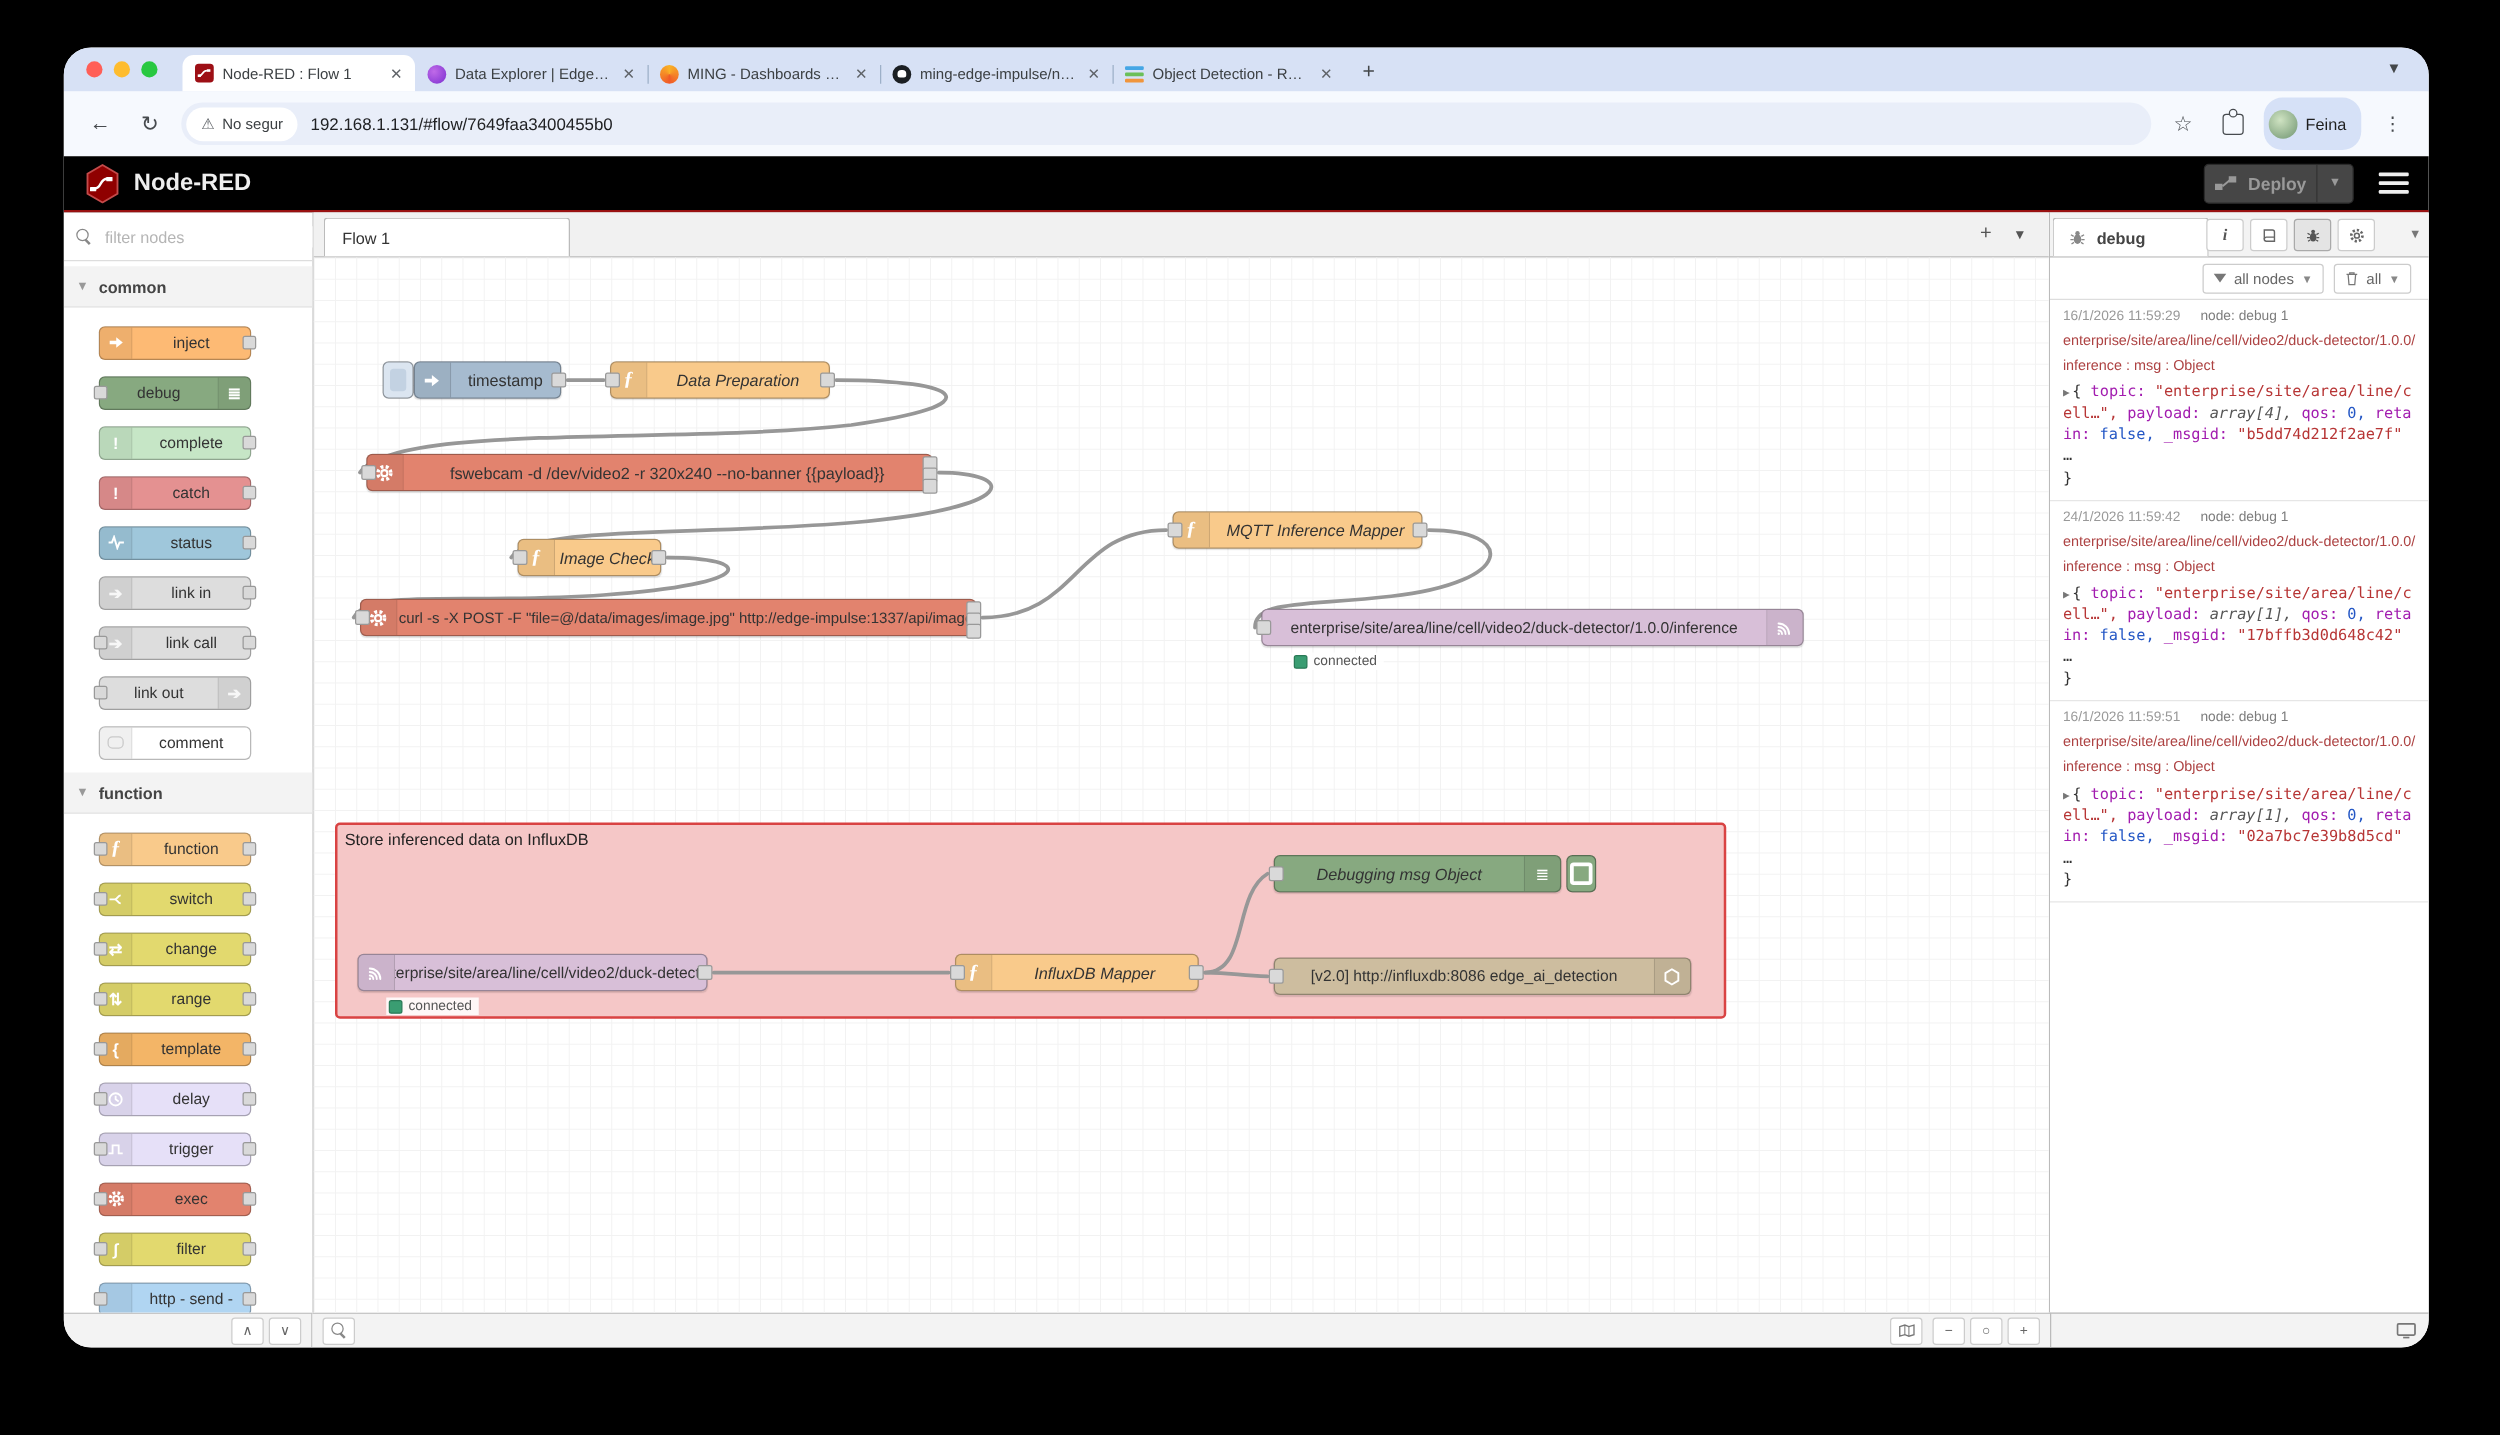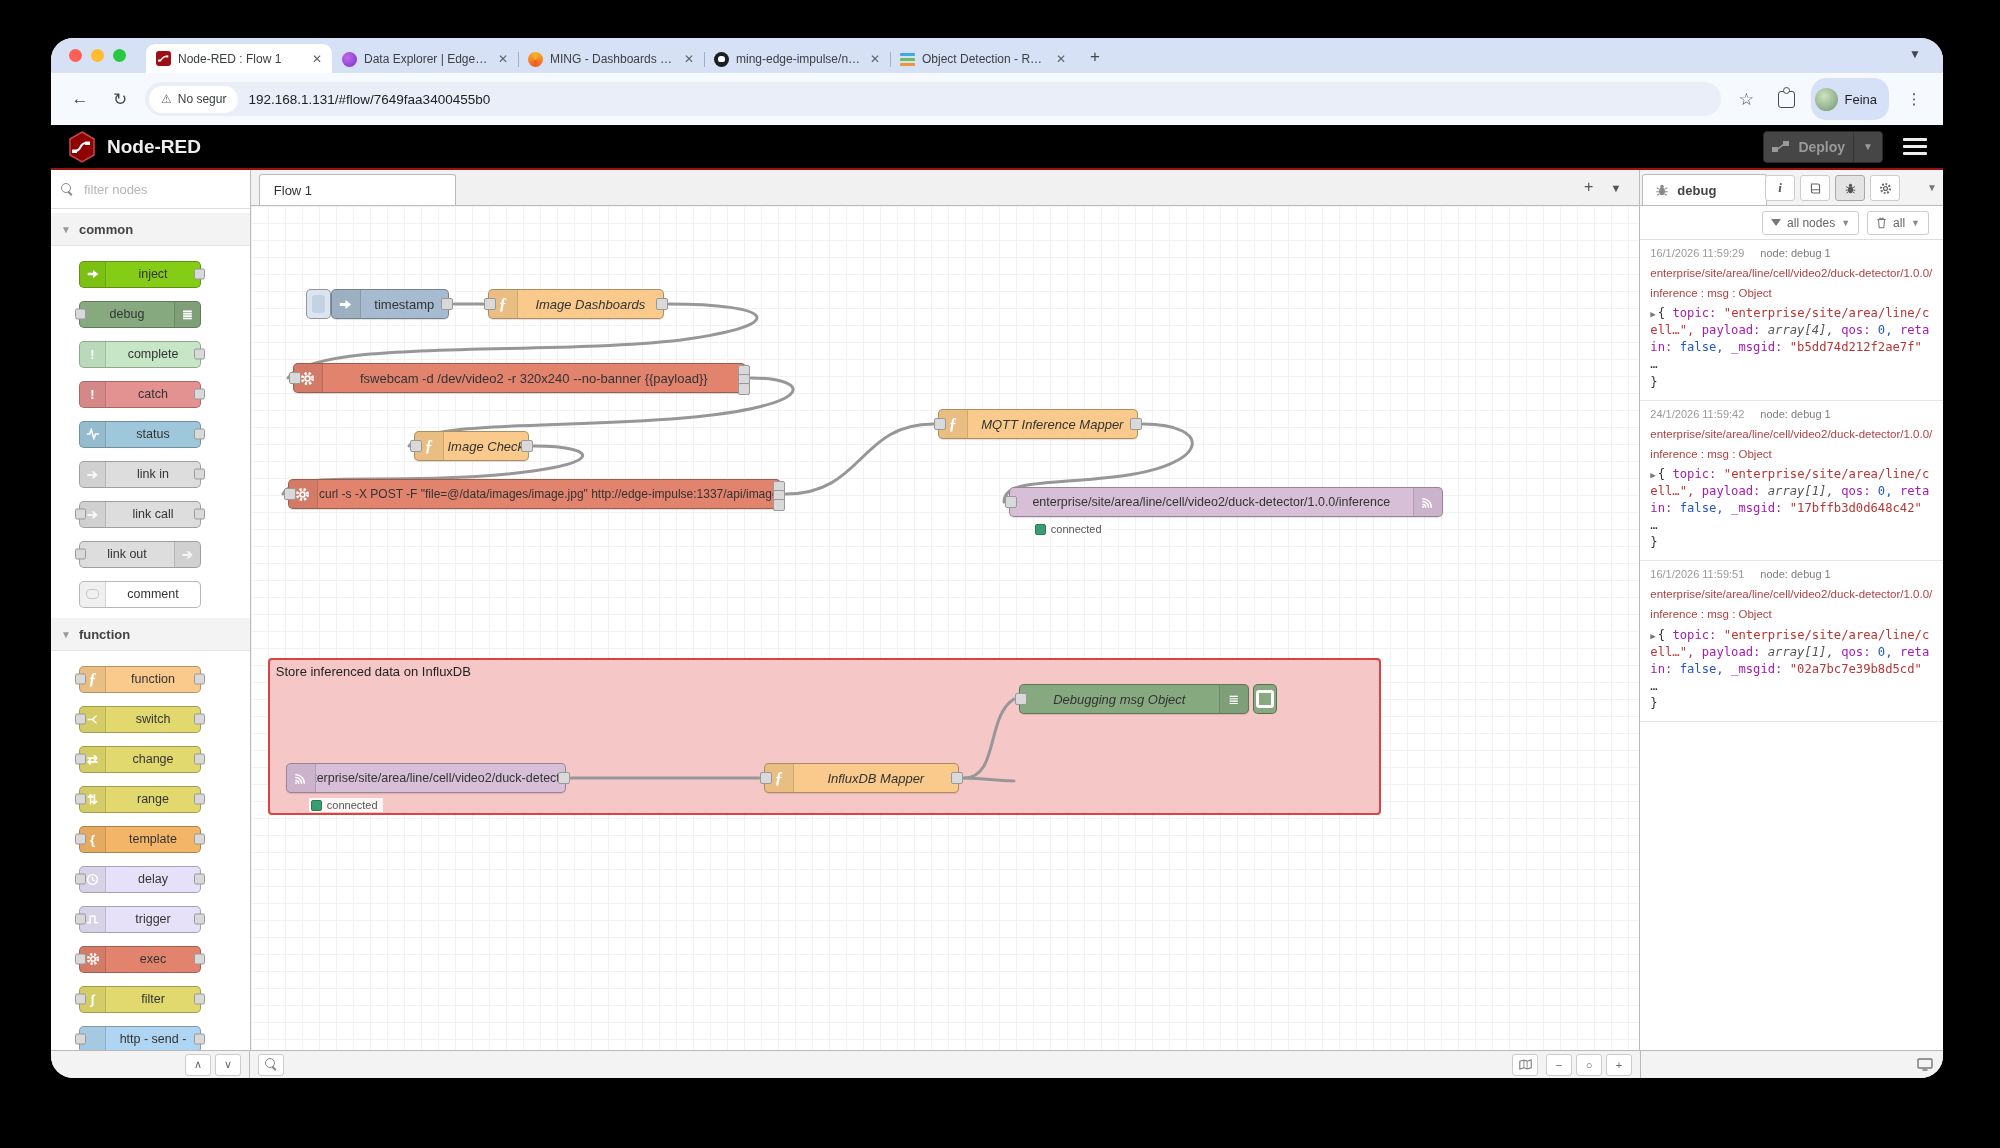--- a/index.html
+++ b/index.html
@@ -70,21 +70,21 @@
   .psec .chev{color:#999;font-size:10px;}
   .pitems{padding:8px 0 2px;}
   .pslot{height:40px;display:flex;align-items:center;padding-left:28px;}
   .pnode{width:122px;height:27px;border-radius:5px;border:1px solid rgba(0,0,0,.28);box-sizing:border-box;display:flex;align-items:stretch;position:relative;font-size:12.5px;color:#333;}
   .pnode .plbl{flex:1;display:flex;align-items:center;justify-content:center;white-space:nowrap;overflow:hidden;}
   .pic{width:25px;display:flex;align-items:center;justify-content:center;background:rgba(0,0,0,.06);color:#fff;font-weight:bold;font-size:13px;}
   .pic.l{border-right:1px solid rgba(0,0,0,.12);border-radius:4px 0 0 4px;}
   .pic.r{border-left:1px solid rgba(0,0,0,.12);border-radius:0 4px 4px 0;}
   .pport{position:absolute;width:9px;height:9px;background:#d9d9d9;border:1px solid #999;border-radius:2px;top:50%;transform:translateY(-50%);}
   .pport.pl{left:-5px}.pport.pr{right:-5px}
-  .c-inject{background:#84cc16}.c-debug{background:#87a980}.c-complete{background:#c6e6c6}
+  .c-inject{background:#fdba74}.c-debug{background:#87a980}.c-complete{background:#c6e6c6}
   .c-catch{background:#e49191}.c-status{background:#9fc7db}.c-link{background:#dddddd}
   .c-comment{background:#ffffff}.c-func{background:#f9ca8b}.c-switch{background:#e2d96e}
   .c-template{background:#f3b567}.c-delay{background:#e6e0f8}.c-exec{background:#e2836e}
   .c-http{background:#b0d5f2}
   .pfoot,.cfoot,.dfoot{height:28px;background:#f3f3f3;border-top:1px solid #b9b9b9;display:flex;align-items:center;box-sizing:border-box;}
   .footrow{display:flex;height:28px;}
   .fbtn{width:24px;height:20px;background:#fff;border:1px solid #ccc;border-radius:3px;display:flex;align-items:center;justify-content:center;color:#666;font-size:11px;margin-left:4px;}
 
   
   .flowtabs{height:35px;background:#f1f1f1;border-bottom:1px solid #bbb;position:relative;}
@@ -473,21 +473,21 @@
           <span class="ic l">
               <svg width="13" height="13" viewBox="0 0 16 16">
                 <path d="M1 6.2h7V2.5L15 8l-7 5.5V9.8H1z" fill="#fff"></path>
               </svg>
             </span>
           <span class="lbl">timestamp</span>
           <span class="port out"></span>
         </div>
         <div class="node" style="left:237px;top:83px;width:176px;background:#f9ca8b;">
           <span class="ic l fnic">ƒ</span>
-          <span class="lbl it">Image Dashboards</span>
+          <span class="lbl it">Data Preparation</span>
           <span class="port in"></span>
           <span class="port out"></span>
         </div>
         <div class="node" style="left:42px;top:157px;width:453px;background:#e2836e;">
           <span class="ic l">
               <svg width="15" height="15" viewBox="0 0 16 16">
                 <circle cx="8" cy="8" r="5.5" stroke="#fff" stroke-width="3" stroke-dasharray="2.4 2" fill="none"></circle>
                 <circle cx="8" cy="8" r="2.6" stroke="#fff" stroke-width="1.8" fill="none"></circle>
               </svg>
             </span>
@@ -562,20 +562,29 @@
           <span class="port out"></span>
         </div>
         <div class="node" style="left:768px;top:478px;width:230px;background:#87a980;">
           <span class="lbl it">Debugging msg Object</span>
           <span class="ic r">≣</span>
           <span class="port in"></span>
         </div>
         <div class="dbgbtn" style="left:1002px;top:478px;">
             <i></i>
           </div>
+        <div class="node" style="left:768px;top:560px;width:334px;background:#cdbd9f;font-size:12.5px;">
+          <span class="lbl">[v2.0] http://influxdb:8086 edge_ai_detection</span>
+          <span class="ic r">
+              <svg width="15" height="15" viewBox="0 0 16 16">
+                <polygon points="8,1.5 13.5,4.8 13.5,11.2 8,14.5 2.5,11.2 2.5,4.8" stroke="#fff" stroke-width="1.6" fill="none"></polygon>
+              </svg>
+            </span>
+          <span class="port in"></span>
+        </div>
       </div>
     </div>
 
     <div class="debugcol">
       <div class="dhead">
         <div class="dtab">
           <svg width="14" height="14" viewBox="0 0 16 16">
               <ellipse cx="8" cy="9.5" rx="3.4" ry="4.5" fill="#888"></ellipse>
               <circle cx="8" cy="4" r="2" fill="#888"></circle>
               <path d="M4.5 7 2 5.5M4.5 10H1.5M4.8 12.5 2.5 14M11.5 7 14 5.5M11.5 10h3M11.2 12.5 13.5 14" stroke="#888" stroke-width="1.2"></path>

